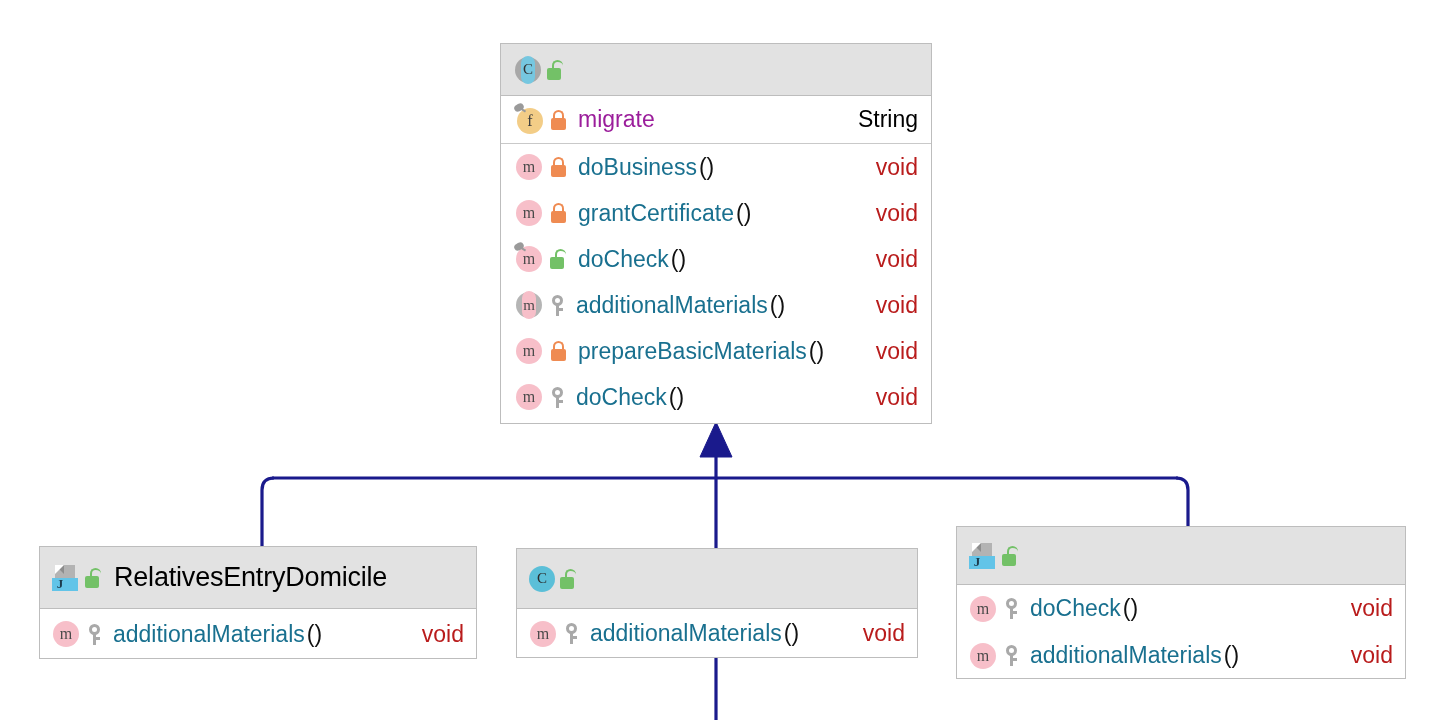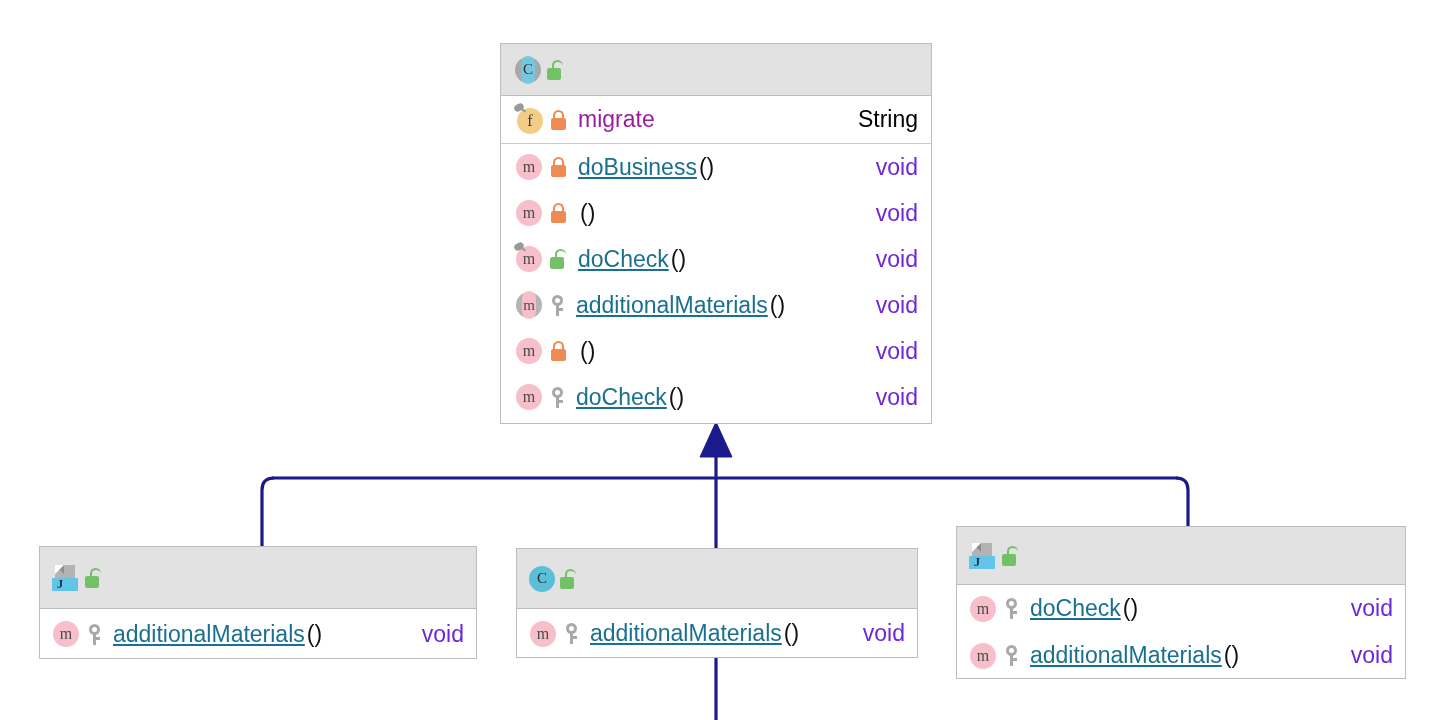--- a/index.html
+++ b/index.html
@@ -45,25 +45,25 @@
     align-items:center;
     box-sizing:border-box;
     padding:0 13px 0 14px;
     white-space:nowrap;
   }
   .member-row + .member-row{}
   .sep{border-top:1px solid #c9c9c9;}
 
   .m-icons{display:flex;align-items:center;gap:7px;margin-right:11px;flex:0 0 auto;}
   .m-name{font-size:23px;white-space:nowrap;}
-  .m-name.method{color:#19708f;text-decoration:underline;}
+  .m-name.method{color:#19708f;}
   .m-name.field{color:#9b1d9b;}
   .m-parens{font-size:23px;color:#111111;margin-left:2px;}
   .m-type{margin-left:auto;font-size:23px;padding-left:10px;}
-  .m-type.void{color:#6d28d9;text-align:center;}
+  .m-type.void{color:#b91c1c;text-align:center;}
   .m-type.plain{color:#000000;}
 
   
   .ico{display:inline-block;position:relative;flex:0 0 auto;}
 
   
   .ico-abstract-class{width:26px;height:26px;}
   .ico-abstract-class .ring{
     position:absolute;left:0;top:0;width:26px;height:26px;border-radius:50%;
     background:#a8a8a8;
@@ -263,20 +263,21 @@
         <span class="m-icons">
           <span class="ico ico-method">
             <span class="disc"></span>
               <span class="ltr">m</span>
           </span>
           <span class="lock closed">
             <span class="shackle"></span>
               <span class="body"></span>
           </span>
         </span>
+        <span class="m-name method">grantCertificate</span>
         <span class="m-parens">()</span>
         <span class="m-type void">void</span>
       </div>
 
       <div class="member-row" style="height:46px;">
         <span class="m-icons">
           <span class="ico ico-method">
             <span class="disc"></span>
               <span class="ltr">m</span>
             <span class="pin">
@@ -316,20 +317,21 @@
         <span class="m-icons">
           <span class="ico ico-method">
             <span class="disc"></span>
               <span class="ltr">m</span>
           </span>
           <span class="lock closed">
             <span class="shackle"></span>
               <span class="body"></span>
           </span>
         </span>
+        <span class="m-name method">prepareBasicMaterials</span>
         <span class="m-parens">()</span>
         <span class="m-type void">void</span>
       </div>
 
       <div class="member-row" style="height:46px;">
         <span class="m-icons">
           <span class="ico ico-method">
             <span class="disc"></span>
               <span class="ltr">m</span>
           </span>
@@ -355,20 +357,21 @@
             <span class="fold2"></span>
             <span class="fold"></span>
           <span class="jbadge"></span>
             <span class="jtxt">J</span>
         </span>
         <span class="lock open">
           <span class="shackle"></span>
             <span class="body"></span>
         </span>
       </span>
+      <span class="class-title">RelativesEntryDomicile</span>
     </div>
     <div class="member-section">
       <div class="member-row" style="height:50px;padding:0 12px;">
         <span class="m-icons">
           <span class="ico ico-method">
             <span class="disc"></span>
               <span class="ltr">m</span>
           </span>
           <span class="key">
             <span class="ring"></span>

